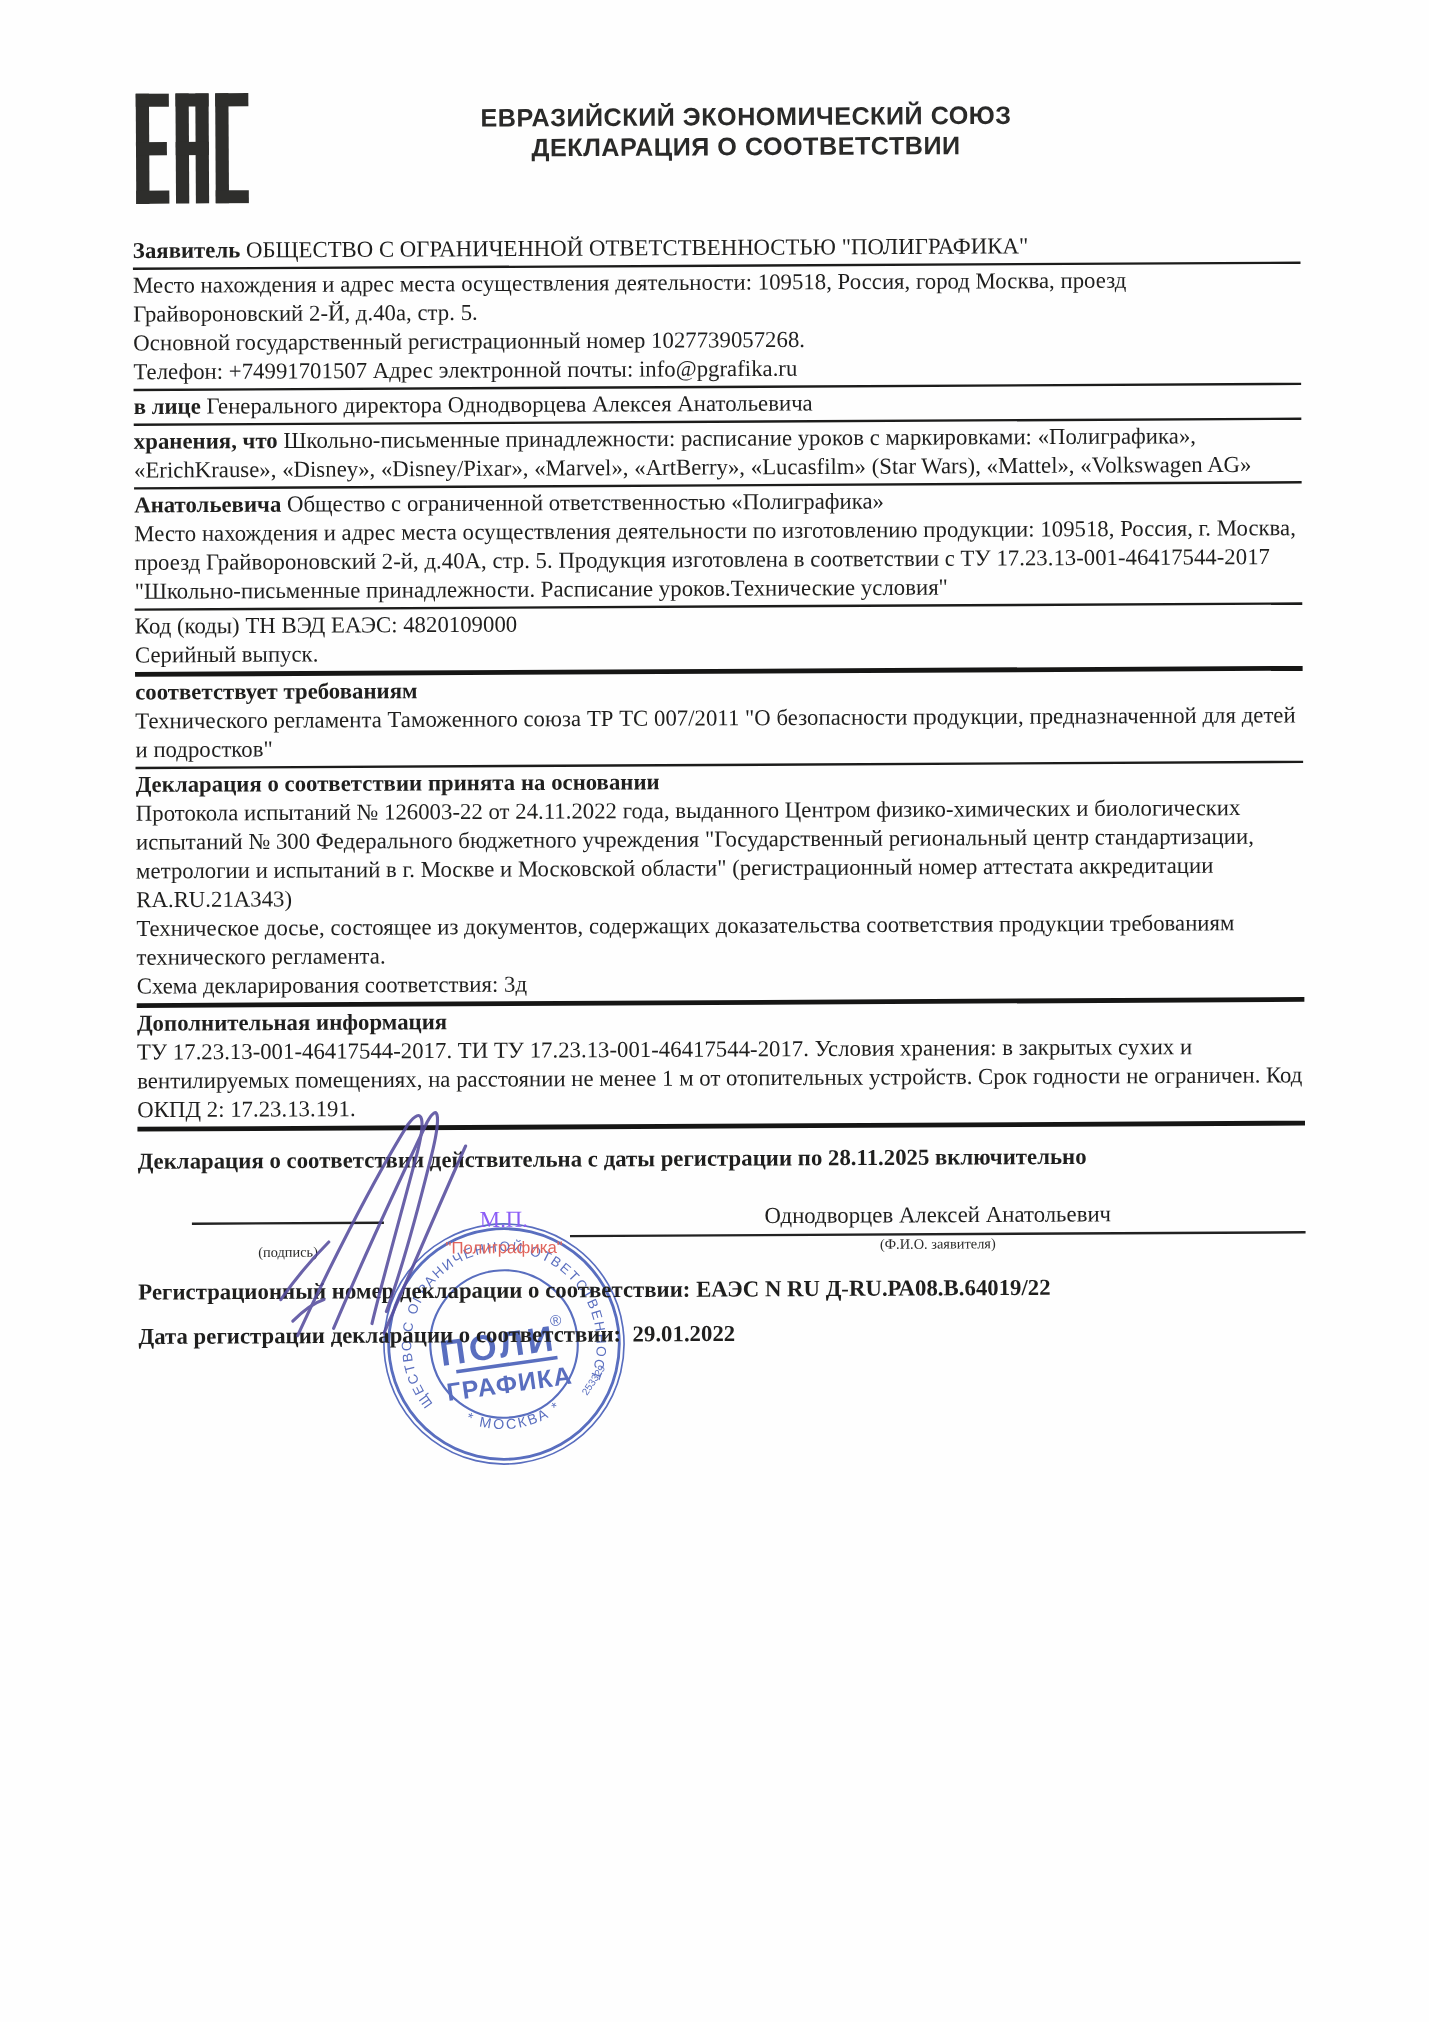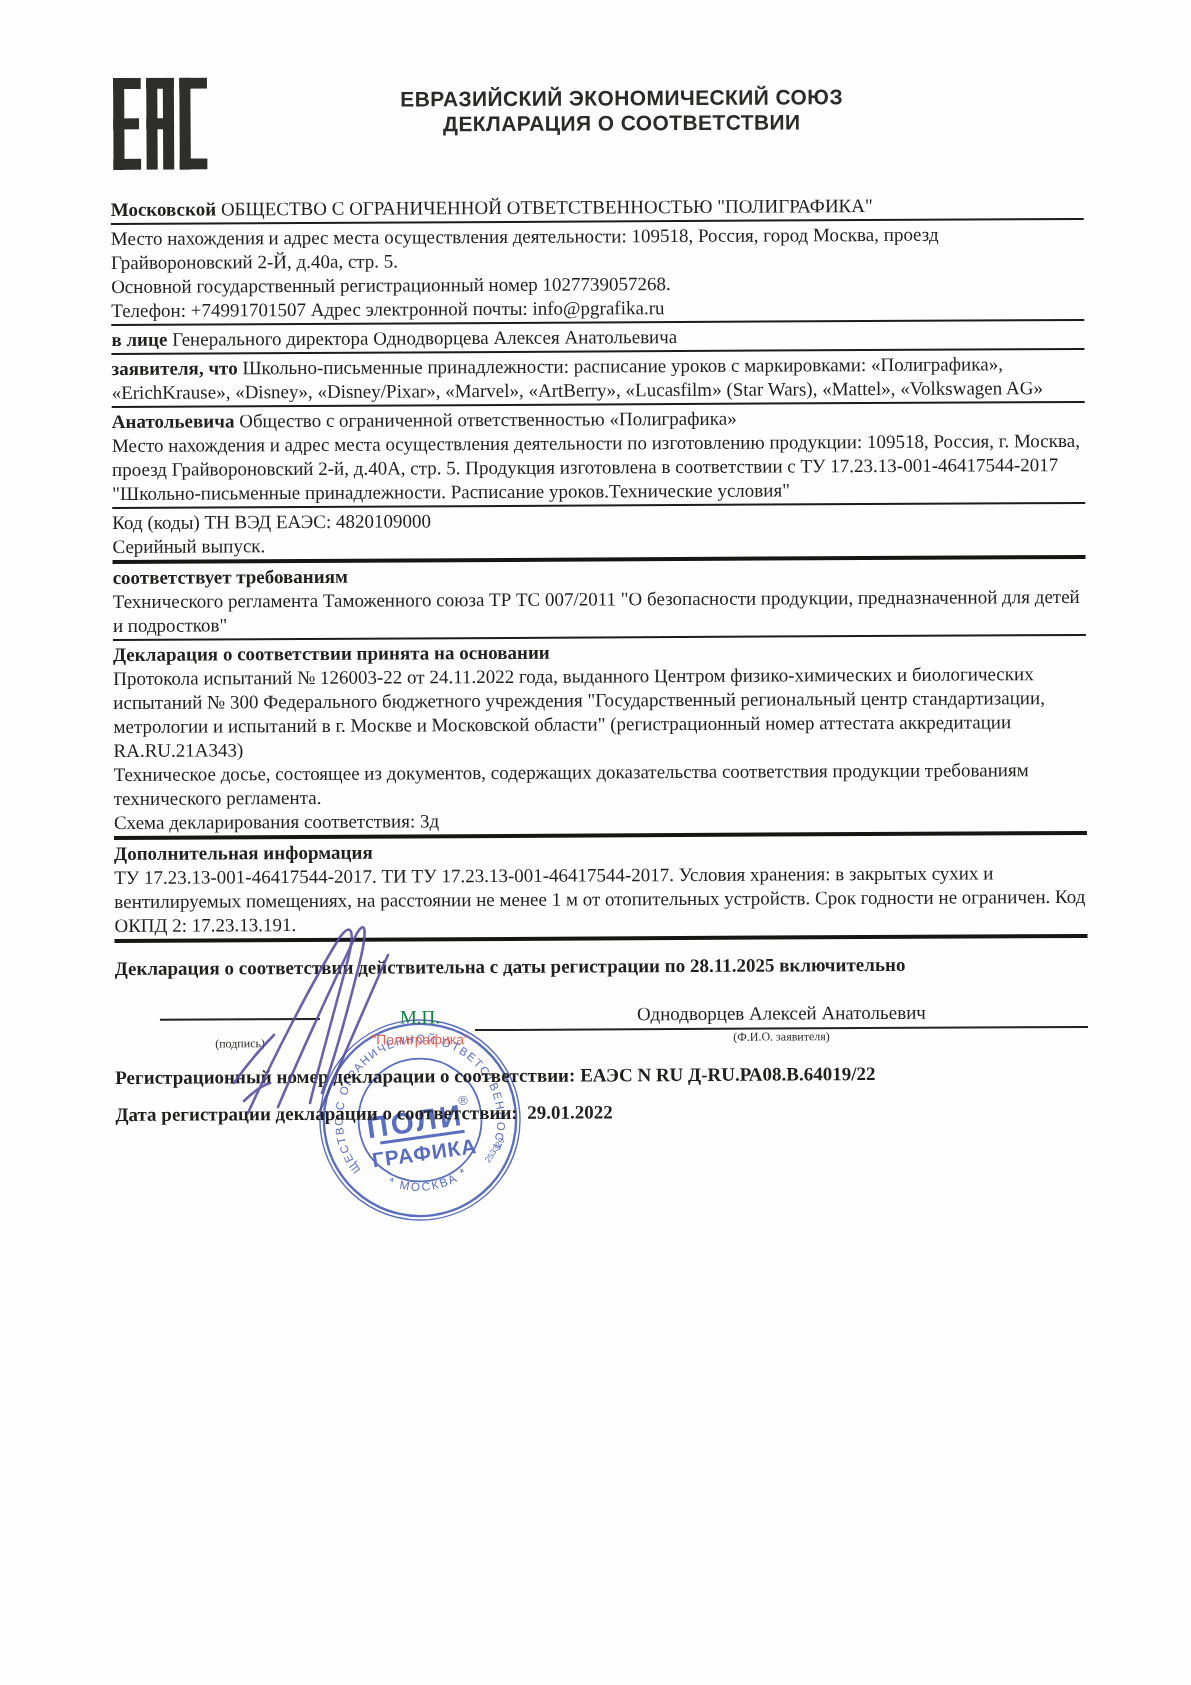--- a/index.html
+++ b/index.html
@@ -24,21 +24,21 @@
   .rule{border:none;border-top:2px solid #1c1c1b;margin:1px 0 2px 0;height:0;}
   .rule-thick{border-top:4px solid #161615;}
   .validity{margin-top:14px;}
   
   .sig-row{display:flex;margin-top:24px;}
   .sig-left{flex:0 0 250px;padding-left:45px;box-sizing:border-box;}
   .sig-left .line{border-top:2px solid #222;width:160px;margin-top:14px;}
   .caption{font-size:12px;line-height:15px;text-align:center;color:#2b2b2a;}
   .sig-left .caption{width:160px;margin-top:16px;}
   .sig-mid{flex:0 0 110px;text-align:center;padding-top:2px;}
-  .mp{font-size:19px;line-height:24px;color:#15803d;}
+  .mp{font-size:19px;line-height:24px;color:#8b5cf6;}
   .mp-company{
     font-family:"Liberation Sans", sans-serif;font-size:14px;line-height:16px;
     color:#e0635a;margin-top:2px;
   }
   .sig-right{flex:1;}
   .fio{font-size:19px;line-height:24px;text-align:center;}
   .sig-right .line{border-top:2px solid #222;width:100%;margin-top:2px;}
   .reg-line{margin-top:14px;font-weight:bold;}
   .reg-line .val{font-weight:bold;}
   
@@ -100,31 +100,31 @@
             <rect x="72" y="0" width="30" height="12"></rect>
           <rect x="72" y="88" width="30" height="12"></rect>
         </g>
       </svg>
       <div class="title">
         <div>ЕВРАЗИЙСКИЙ ЭКОНОМИЧЕСКИЙ СОЮЗ</div>
         <div>ДЕКЛАРАЦИЯ О СООТВЕТСТВИИ</div>
       </div>
     </div>
 
-    <p class="para"><span class="b">Московской</span> <span>ОБЩЕСТВО С ОГРАНИЧЕННОЙ ОТВЕТСТВЕННОСТЬЮ "ПОЛИГРАФИКА"</span></p>
+    <p class="para"><span class="b">Заявитель</span> <span>ОБЩЕСТВО С ОГРАНИЧЕННОЙ ОТВЕТСТВЕННОСТЬЮ "ПОЛИГРАФИКА"</span></p>
     <hr class="rule">
     <p class="para">Место нахождения и адрес места осуществления деятельности: 109518, Россия, город Москва, проезд Грайвороновский 2-Й, д.40а, стр. 5.</p>
     <p class="para">Основной государственный регистрационный номер 1027739057268.</p>
     <p class="para">Телефон: +74991701507 Адрес электронной почты: info@pgrafika.ru</p>
     <hr class="rule">
 
     <p class="para"><span class="b">в лице</span> <span>Генерального директора Однодворцева Алексея Анатольевича</span></p>
     <hr class="rule">
 
-    <p class="para"><span class="b">заявителя, что</span> <span>Школьно-письменные принадлежности: расписание уроков с маркировками: «Полиграфика», «ErichKrause», «Disney», «Disney/Pixar», «Marvel», «ArtBerry», «Lucasfilm» (Star Wars), «Mattel», «Volkswagen AG»</span></p>
+    <p class="para"><span class="b">хранения, что</span> <span>Школьно-письменные принадлежности: расписание уроков с маркировками: «Полиграфика», «ErichKrause», «Disney», «Disney/Pixar», «Marvel», «ArtBerry», «Lucasfilm» (Star Wars), «Mattel», «Volkswagen AG»</span></p>
     <hr class="rule">
 
     <p class="para"><span class="b">Анатольевича</span> <span>Общество с ограниченной ответственностью «Полиграфика»</span></p>
     <p class="para">Место нахождения и адрес места осуществления деятельности по изготовлению продукции: 109518, Россия, г. Москва, проезд Грайвороновский 2-й, д.40А, стр. 5. Продукция изготовлена в соответствии с ТУ 17.23.13-001-46417544-2017 "Школьно-письменные принадлежности. Расписание уроков.Технические условия"</p>
     <hr class="rule">
     <p class="para">Код (коды) ТН ВЭД ЕАЭС: 4820109000</p>
     <p class="para">Серийный выпуск.</p>
     <hr class="rule rule-thick">
 
     <p class="para b">соответствует требованиям</p>

